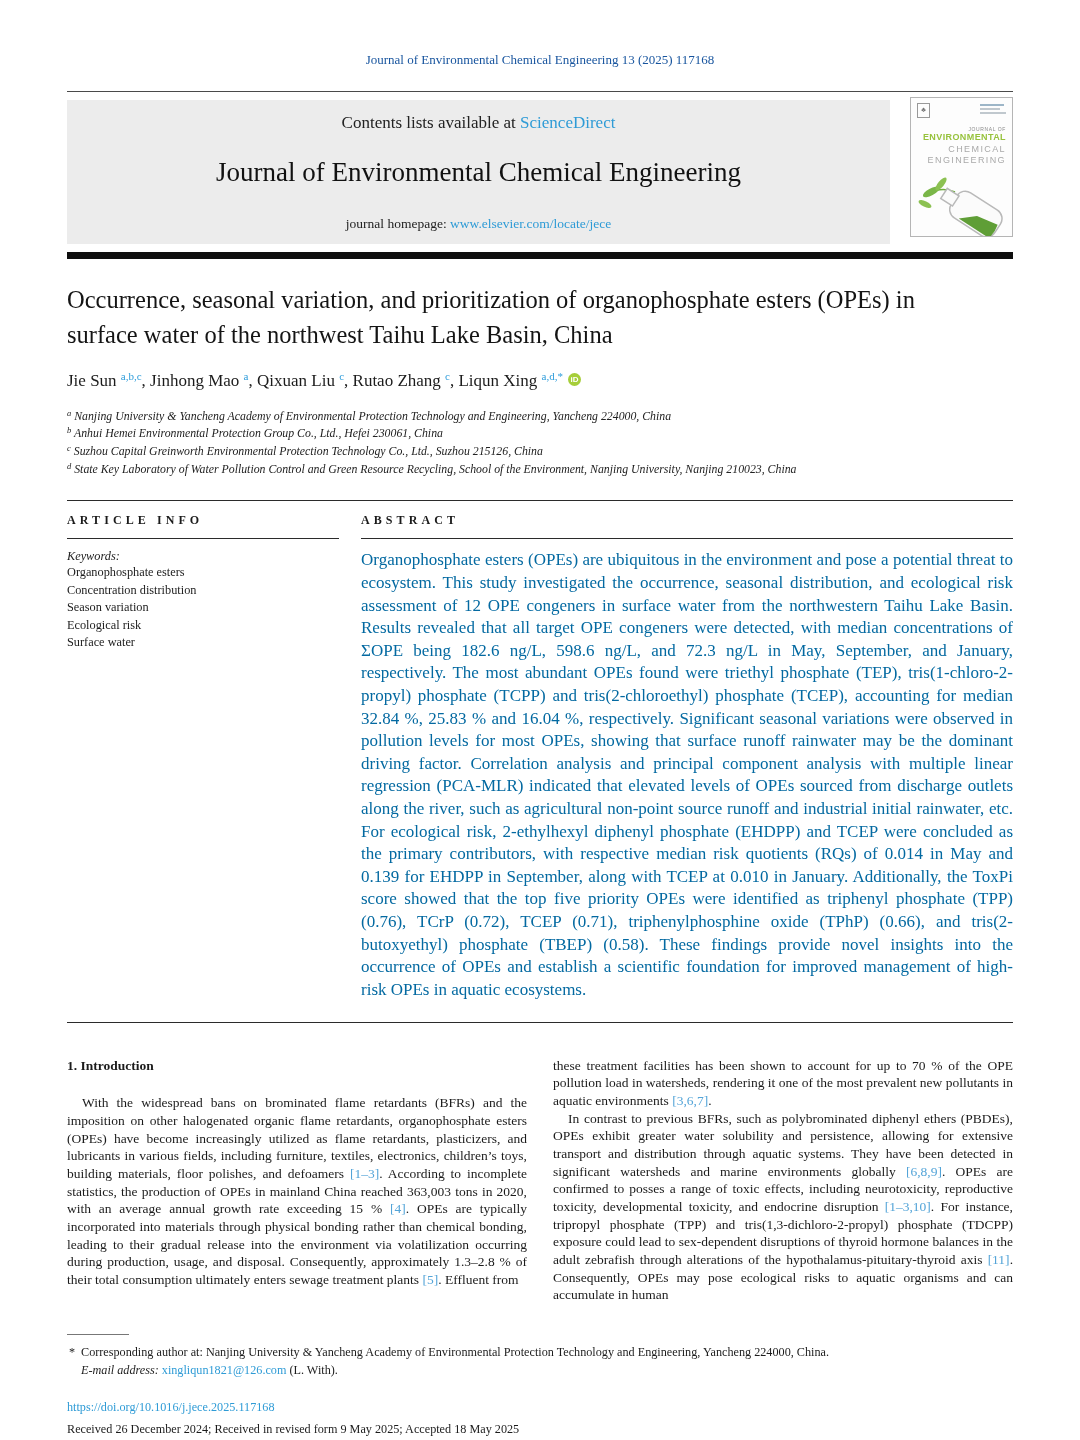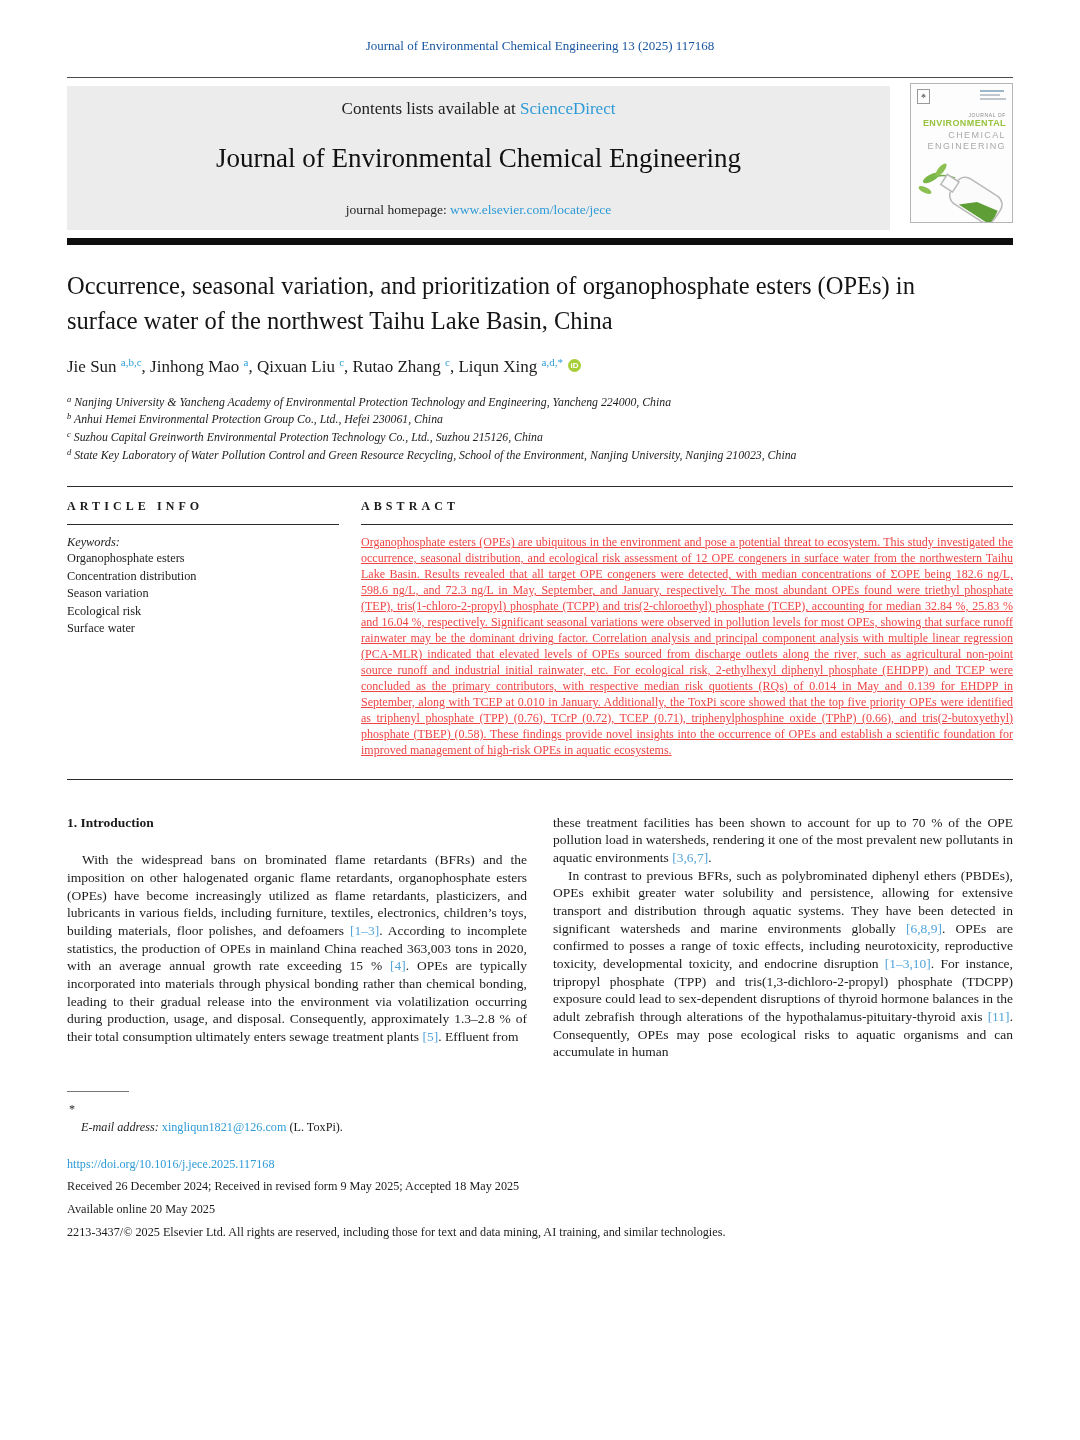--- a/index.html
+++ b/index.html
@@ -1,21 +1,21 @@
 <!DOCTYPE html>
 <html><head>
 <meta charset="utf-8">
 <style>
   html,body{margin:0;padding:0;background:#ffffff;}
   .page{width:1080px;height:1440px;background:#fff;position:relative;overflow:hidden;
         font-family:"Liberation Serif",serif;color:#1c1c1c;box-sizing:border-box;}
   .inner{padding:0 67px;}
 
   
-  .top-cite{padding-top:38px;text-align:center;font-size:13px;color:#17549e;}
+  .top-cite{padding-top:52px;text-align:center;font-size:13px;color:#17549e;}
 
   .rule-top{border-top:1.5px solid #4a4a4a;margin-top:23px;}
 
   
   .masthead{display:flex;margin-top:8px;align-items:stretch;}
   .logo-col{width:138px;display:flex;flex-direction:column;justify-content:flex-end;
             align-items:flex-start;padding:2px 0 2px 0;}
   .logo-col svg{display:block;margin-left:6px;}
   .elsevier-word{font-size:21px;color:#e87722;letter-spacing:.5px;margin-top:2px;
                  font-family:"Liberation Serif",serif;}
@@ -52,21 +52,21 @@
 
   
   .meta{border-top:1px solid #2b2b2b;border-bottom:1px solid #2b2b2b;display:flex;
         margin-top:22px;padding:12px 0 20px;}
   .meta-left{width:272px;margin-right:22px;flex:none;}
   .meta-right{flex:1;}
   .meta-head{font-size:12px;font-weight:bold;letter-spacing:.34em;color:#1b1b1b;}
   .meta-rule{border-top:1px solid #2b2b2b;margin:10px 0 10px;}
   .kw-label{font-style:italic;font-size:12.3px;}
   .kw{font-size:12.3px;line-height:1.42;}
-  .abstract-text{font-size:12px;line-height:1.33;text-align:justify;color:#ef4444;text-decoration:underline;}
+  .abstract-text{font-size:17px;line-height:1.33;text-align:justify;color:#0369a1;}
 
   
   .body-cols{display:flex;gap:26px;margin-top:34px;}
   .col{flex:1;font-size:13.5px;line-height:1.31;text-align:justify;color:#1b1b1b;}
   .sec-head{font-weight:bold;margin:0 0 20px 0;font-size:13.5px;}
   .col p{margin:0;}
   .p-indent{text-indent:15px;}
   .cite{color:#53a4d8;cursor:pointer;}
 
   
@@ -168,23 +168,23 @@
       </div>
       <div class="col">
         <p><span>these treatment facilities has been shown to account for up to 70 % of the OPE pollution load in watersheds, rendering it one of the most prevalent new pollutants in aquatic environments </span><span class="cite">[3,6,7]</span><span>.</span></p>
         <p class="p-indent"><span>In contrast to previous BFRs, such as polybrominated diphenyl ethers (PBDEs), OPEs exhibit greater water solubility and persistence, allowing for extensive transport and distribution through aquatic systems. They have been detected in significant watersheds and marine environments globally </span><span class="cite">[6,8,9]</span><span>. OPEs are confirmed to posses a range of toxic effects, including neurotoxicity, reproductive toxicity, developmental toxicity, and endocrine disruption </span><span class="cite">[1–3,10]</span><span>. For instance, tripropyl phosphate (TPP) and tris(1,3-dichloro-2-propyl) phosphate (TDCPP) exposure could lead to sex-dependent disruptions of thyroid hormone balances in the adult zebrafish through alterations of the hypothalamus-pituitary-thyroid axis </span><span class="cite">[11]</span><span>. Consequently, OPEs may pose ecological risks to aquatic organisms and can accumulate in human</span></p>
       </div>
     </div>
 
     <div class="footnote-rule"></div>
     <div class="fn">
       <span class="fn-star">*</span>
-      <br>
+      <span>Corresponding author at: Nanjing University &amp; Yancheng Academy of Environmental Protection Technology and Engineering, Yancheng 224000, China.</span><br>
       <span class="em-it">E-mail address:</span>
-      <span class="link-blue">xingliqun1821@126.com</span><span> (L. ToxPi).</span>
+      <span class="link-blue">xingliqun1821@126.com</span><span> (L. With).</span>
     </div>
 
     <div class="doi">
       <span class="link-blue">https://doi.org/10.1016/j.jece.2025.117168</span>
     </div>
     <div class="dates">Received 26 December 2024; Received in revised form 9 May 2025; Accepted 18 May 2025</div>
     <div class="dates">Available online 20 May 2025</div>
     <div class="dates">2213-3437/© 2025 Elsevier Ltd. All rights are reserved, including those for text and data mining, AI training, and similar technologies.</div>
 
   </div>

